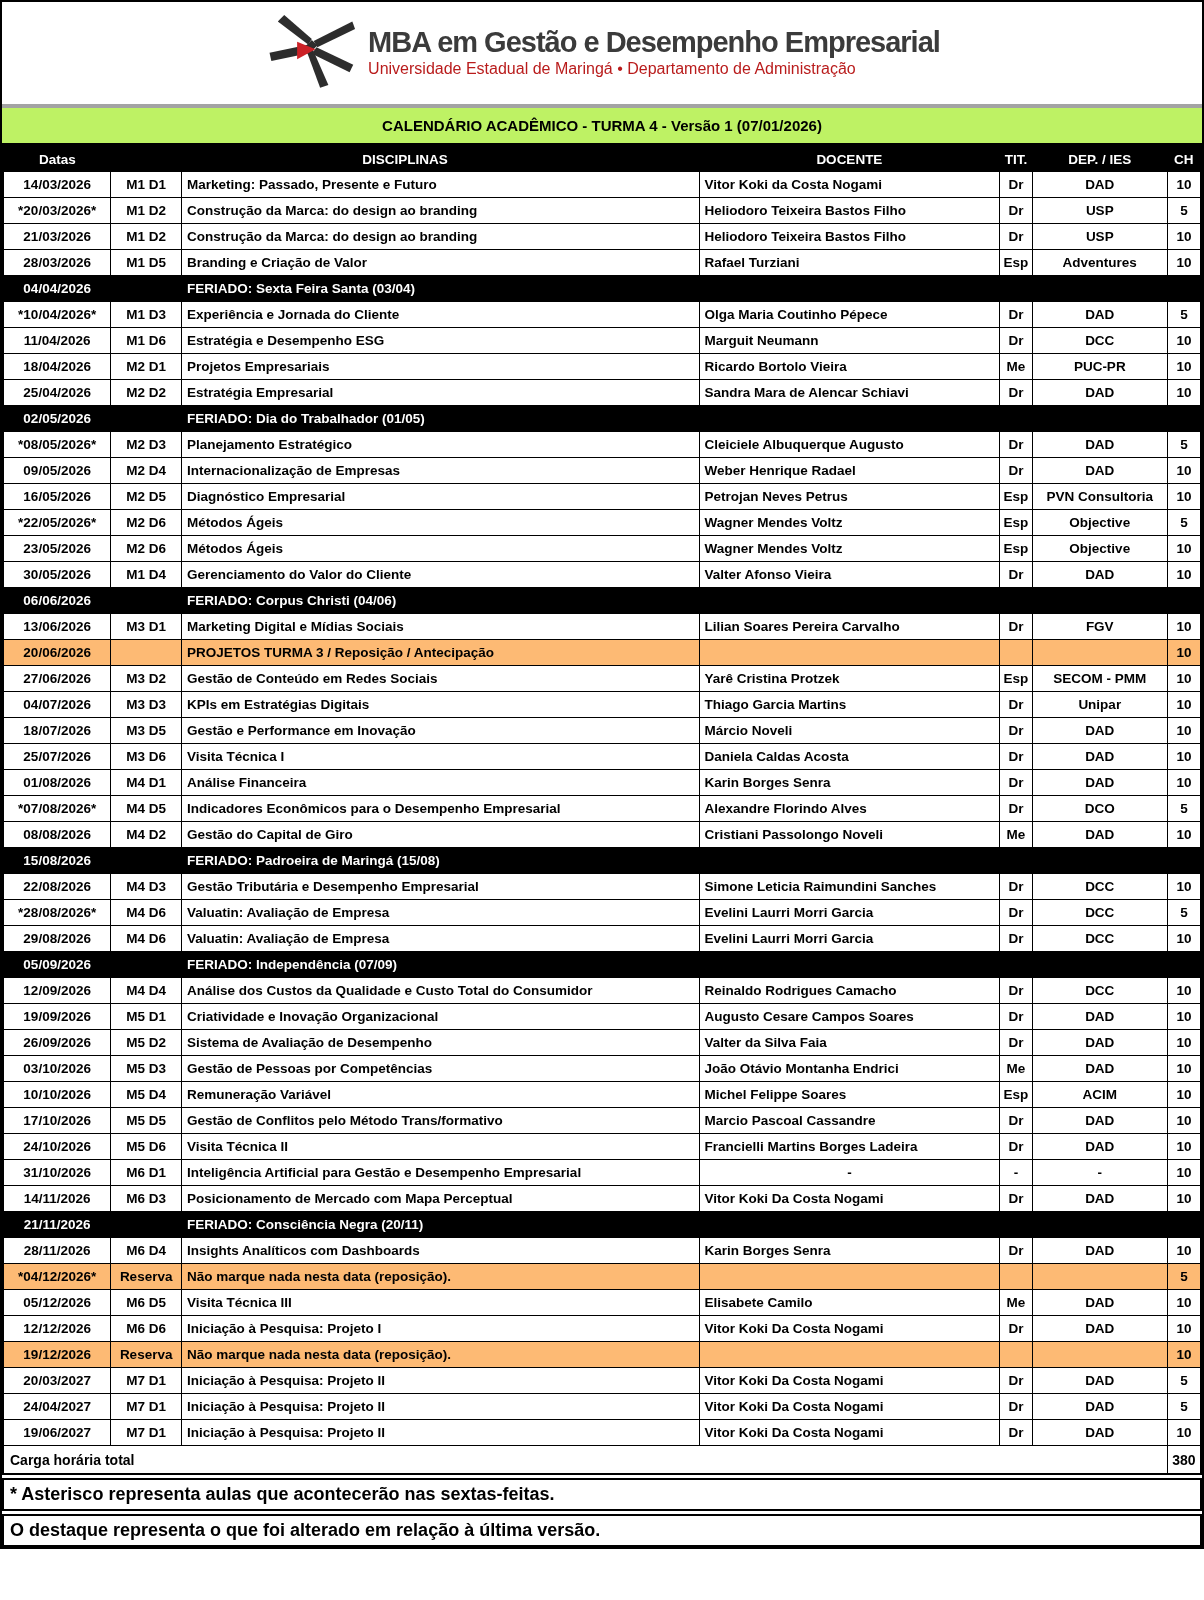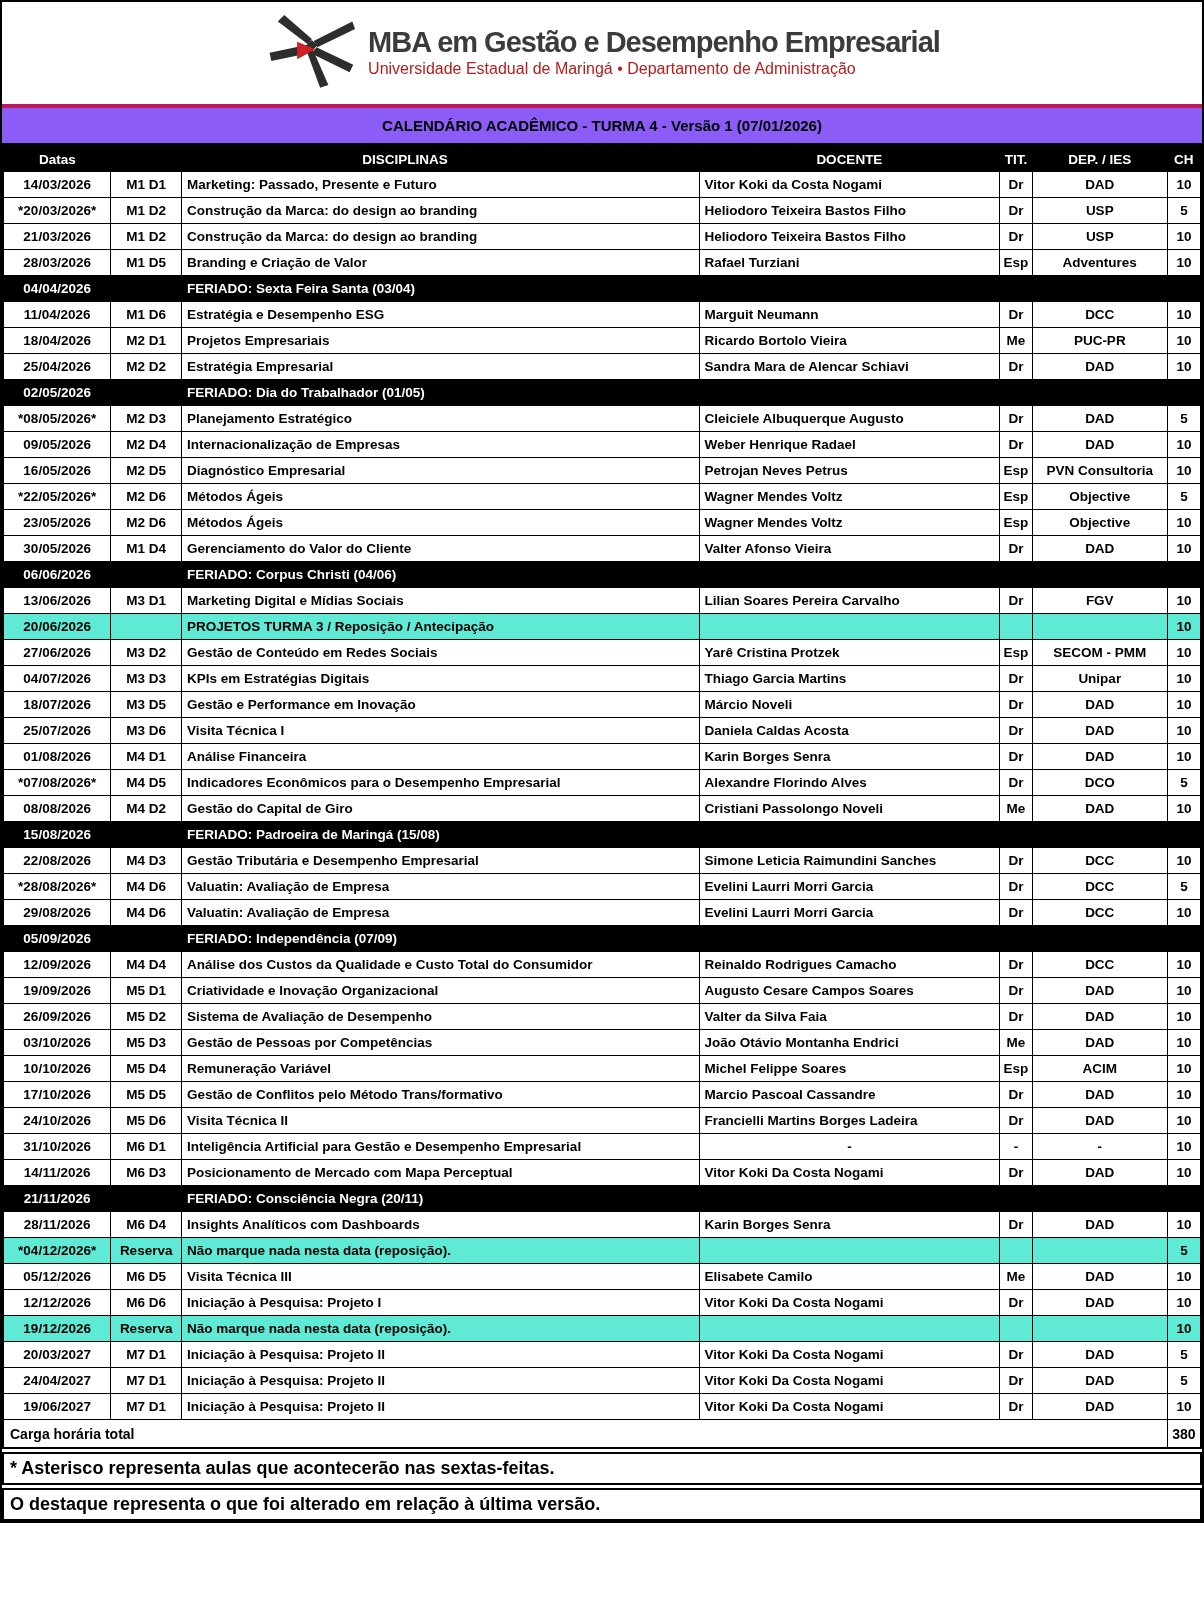--- a/index.html
+++ b/index.html
@@ -7,34 +7,34 @@
   .page{width:1204px;box-sizing:border-box;border:2px solid #000;background:#fff;}
 
   
   .logo-section{height:102px;display:flex;align-items:center;justify-content:center;gap:12px;background:#fff;}
   .logo-mark{flex:0 0 auto;}
   .logo-text{display:flex;flex-direction:column;justify-content:center;}
   .logo-title{font-size:29px;font-weight:bold;color:#3b3b3b;letter-spacing:-1px;line-height:1.02;}
   .logo-subtitle{font-size:16px;color:#b91c1c;margin-top:2px;}
 
   
-  .banner{background:#8b5cf6;border-top:4px solid #be185d;border-bottom:3px solid #000;
+  .banner{background:#bef264;border-top:4px solid #a3a3a3;border-bottom:3px solid #000;
           text-align:center;font-weight:bold;font-size:15px;color:#000;padding:9px 0;}
 
   
   table{width:100%;border-collapse:collapse;table-layout:fixed;border:2px solid #000;}
   th{background:#000;color:#fff;font-size:13.5px;font-weight:bold;height:23px;padding:0;}
   td{border:1.5px solid #000;font-size:13.5px;font-weight:bold;color:#000;height:25px;
      padding:0;overflow:hidden;white-space:nowrap;vertical-align:middle;}
   .c-date,.c-mod{text-align:center;}
   .c-disc,.c-doc{text-align:left;padding-left:5px;}
   .c-tit,.c-dep,.c-ch{text-align:center;}
   .c-doc.center{text-align:center;padding-left:0;}
   tr.holiday td{background:#000;color:#fff;}
-  tr.reserve td{background:#5eead4;}
+  tr.reserve td{background:#fdba74;}
   .total-row td{height:27px;font-size:14px;}
   .total-label{text-align:left;padding-left:6px;}
 
   
   .note{border:2px solid #000;margin-top:3px;font-weight:bold;font-size:18px;
         padding:4px 0 4px 6px;background:#fff;}
 </style>
 </head>
 <body>
 
@@ -118,20 +118,29 @@
           <td class="c-tit">Esp</td>
           <td class="c-dep">Adventures</td>
           <td class="c-ch">10</td>
         </tr>
         <tr class="holiday">
           <td class="c-date">04/04/2026</td>
           <td class="c-mod"></td>
           <td class="c-disc" colspan="5">FERIADO: Sexta Feira Santa (03/04)</td>
         </tr>
         <tr>
+          <td class="c-date">*10/04/2026*</td>
+          <td class="c-mod">M1 D3</td>
+          <td class="c-disc">Experiência e Jornada do Cliente</td>
+          <td class="c-doc">Olga Maria Coutinho Pépece</td>
+          <td class="c-tit">Dr</td>
+          <td class="c-dep">DAD</td>
+          <td class="c-ch">5</td>
+        </tr>
+        <tr>
           <td class="c-date">11/04/2026</td>
           <td class="c-mod">M1 D6</td>
           <td class="c-disc">Estratégia e Desempenho ESG</td>
           <td class="c-doc">Marguit Neumann</td>
           <td class="c-tit">Dr</td>
           <td class="c-dep">DCC</td>
           <td class="c-ch">10</td>
         </tr>
         <tr>
           <td class="c-date">18/04/2026</td>

